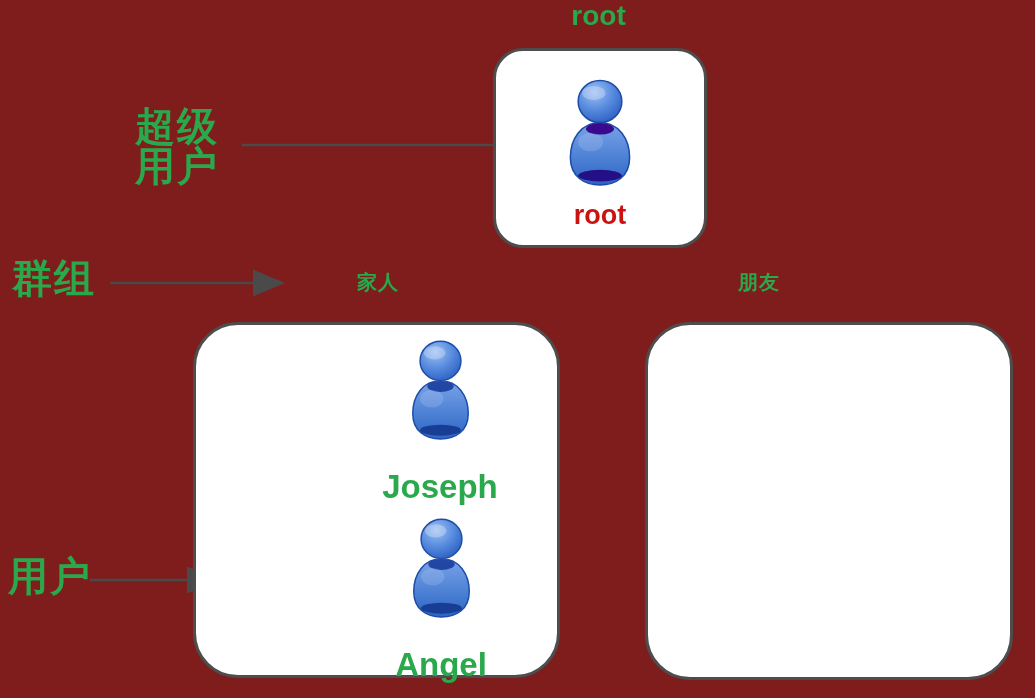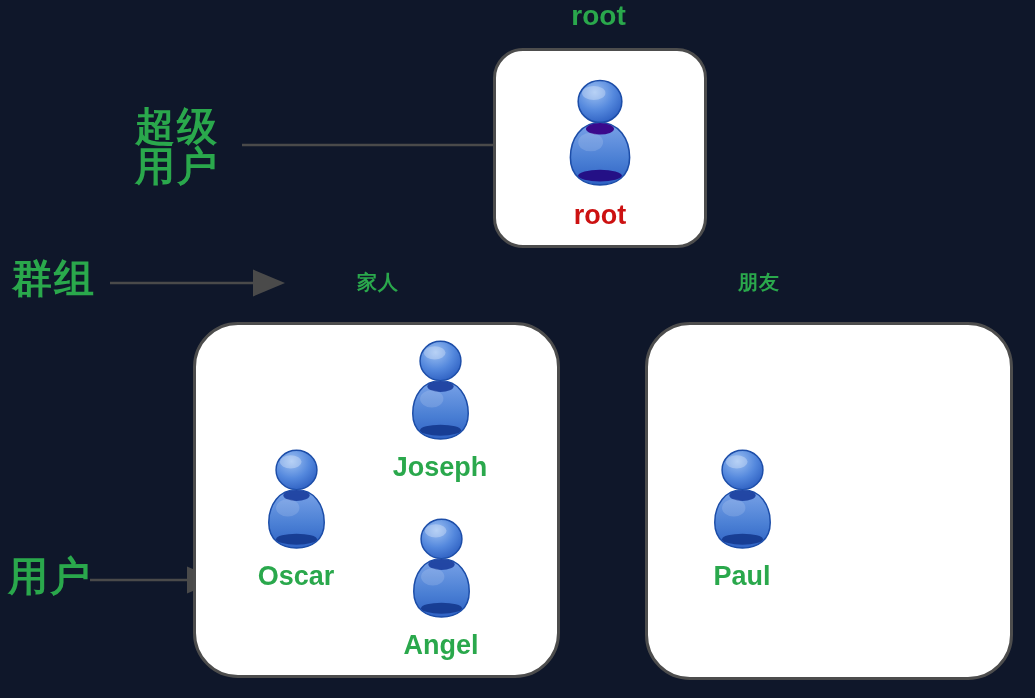--- a/index.html
+++ b/index.html
@@ -1,25 +1,25 @@
 <!DOCTYPE html>
 <html><head>
 <meta charset="utf-8">
 <style>
   html,body{margin:0;padding:0;background:#ffffff;}
   .page{
-    position:relative;width:1035px;height:698px;background:#0f172a;overflow:hidden;
+    position:relative;width:1035px;height:698px;background:#7f1d1d;overflow:hidden;
     font-family:"Liberation Sans","DejaVu Sans",sans-serif;
   }
   .abs{position:absolute;}
   
   .green{color:#2aa84c;font-weight:bold;}
   .cjk{font-size:40px;line-height:40px;letter-spacing:2px;}
   .group-title{font-size:20px;}
-  .name-label{font-size:27px;color:#2aa84c;font-weight:bold;text-align:left;margin-top:10px;}
+  .name-label{font-size:33px;color:#2aa84c;font-weight:bold;text-align:left;margin-top:26px;}
   .root-title{font-size:28px;text-align:center;}
   .root-name{font-size:27px;color:#cc1111;font-weight:bold;text-align:center;}
   
   .group-box{
     border:3px solid #4d4d4d;border-radius:45px;background:#ffffff;
   }
   .root-box{
     border:3px solid #4d4d4d;border-radius:30px;background:#ffffff;
     display:flex;flex-direction:column;align-items:center;
   }
@@ -102,51 +102,29 @@
       <ellipse cx="50" cy="34" rx="28" ry="27" fill="url(#headGrad)" stroke="#1c4da8" stroke-width="2"></ellipse>
       <ellipse cx="42" cy="23" rx="15" ry="9" fill="#ffffff" opacity="0.28"></ellipse>
       <path d="M50 61 C26 61 12 82 12 106 C12 130 29 141 50 141 C71 141 88 130 88 106 C88 82 74 61 50 61 Z" fill="url(#bodyGrad)" stroke="#1c4da8" stroke-width="2"></path>
       <ellipse class="collar" cx="50" cy="69" rx="18" ry="7.5"></ellipse>
       <ellipse class="band" cx="50" cy="129" rx="28" ry="7.5"></ellipse>
       <ellipse cx="38" cy="86" rx="16" ry="12" fill="#ffffff" opacity="0.14"></ellipse>
     </svg>
     <div class="name-label">Joseph</div>
   </div>
 
-  <div class="abs user" style="left:231px;top:445px;">
-    <svg class="person" width="73" height="106" viewBox="0 0 100 145">
-      <ellipse cx="50" cy="34" rx="28" ry="27" fill="url(#headGrad)" stroke="#1c4da8" stroke-width="2"></ellipse>
-      <ellipse cx="42" cy="23" rx="15" ry="9" fill="#ffffff" opacity="0.28"></ellipse>
-      <path d="M50 61 C26 61 12 82 12 106 C12 130 29 141 50 141 C71 141 88 130 88 106 C88 82 74 61 50 61 Z" fill="url(#bodyGrad)" stroke="#1c4da8" stroke-width="2"></path>
-      <ellipse class="collar" cx="50" cy="69" rx="18" ry="7.5"></ellipse>
-      <ellipse class="band" cx="50" cy="129" rx="28" ry="7.5"></ellipse>
-      <ellipse cx="38" cy="86" rx="16" ry="12" fill="#ffffff" opacity="0.14"></ellipse>
-    </svg>
-    <div class="name-label">Oscar</div>
-  </div>
 
   <div class="abs user" style="left:376px;top:514px;">
     <svg class="person" width="73" height="106" viewBox="0 0 100 145">
       <ellipse cx="50" cy="34" rx="28" ry="27" fill="url(#headGrad)" stroke="#1c4da8" stroke-width="2"></ellipse>
       <ellipse cx="42" cy="23" rx="15" ry="9" fill="#ffffff" opacity="0.28"></ellipse>
       <path d="M50 61 C26 61 12 82 12 106 C12 130 29 141 50 141 C71 141 88 130 88 106 C88 82 74 61 50 61 Z" fill="url(#bodyGrad)" stroke="#1c4da8" stroke-width="2"></path>
       <ellipse class="collar" cx="50" cy="69" rx="18" ry="7.5"></ellipse>
       <ellipse class="band" cx="50" cy="129" rx="28" ry="7.5"></ellipse>
       <ellipse cx="38" cy="86" rx="16" ry="12" fill="#ffffff" opacity="0.14"></ellipse>
     </svg>
     <div class="name-label">Angel</div>
   </div>
 
 
-  <div class="abs user" style="left:677px;top:445px;">
-    <svg class="person" width="73" height="106" viewBox="0 0 100 145">
-      <ellipse cx="50" cy="34" rx="28" ry="27" fill="url(#headGrad)" stroke="#1c4da8" stroke-width="2"></ellipse>
-      <ellipse cx="42" cy="23" rx="15" ry="9" fill="#ffffff" opacity="0.28"></ellipse>
-      <path d="M50 61 C26 61 12 82 12 106 C12 130 29 141 50 141 C71 141 88 130 88 106 C88 82 74 61 50 61 Z" fill="url(#bodyGrad)" stroke="#1c4da8" stroke-width="2"></path>
-      <ellipse class="collar" cx="50" cy="69" rx="18" ry="7.5"></ellipse>
-      <ellipse class="band" cx="50" cy="129" rx="28" ry="7.5"></ellipse>
-      <ellipse cx="38" cy="86" rx="16" ry="12" fill="#ffffff" opacity="0.14"></ellipse>
-    </svg>
-    <div class="name-label">Paul</div>
-  </div>
 
 
 </div>
 
 </body></html>

